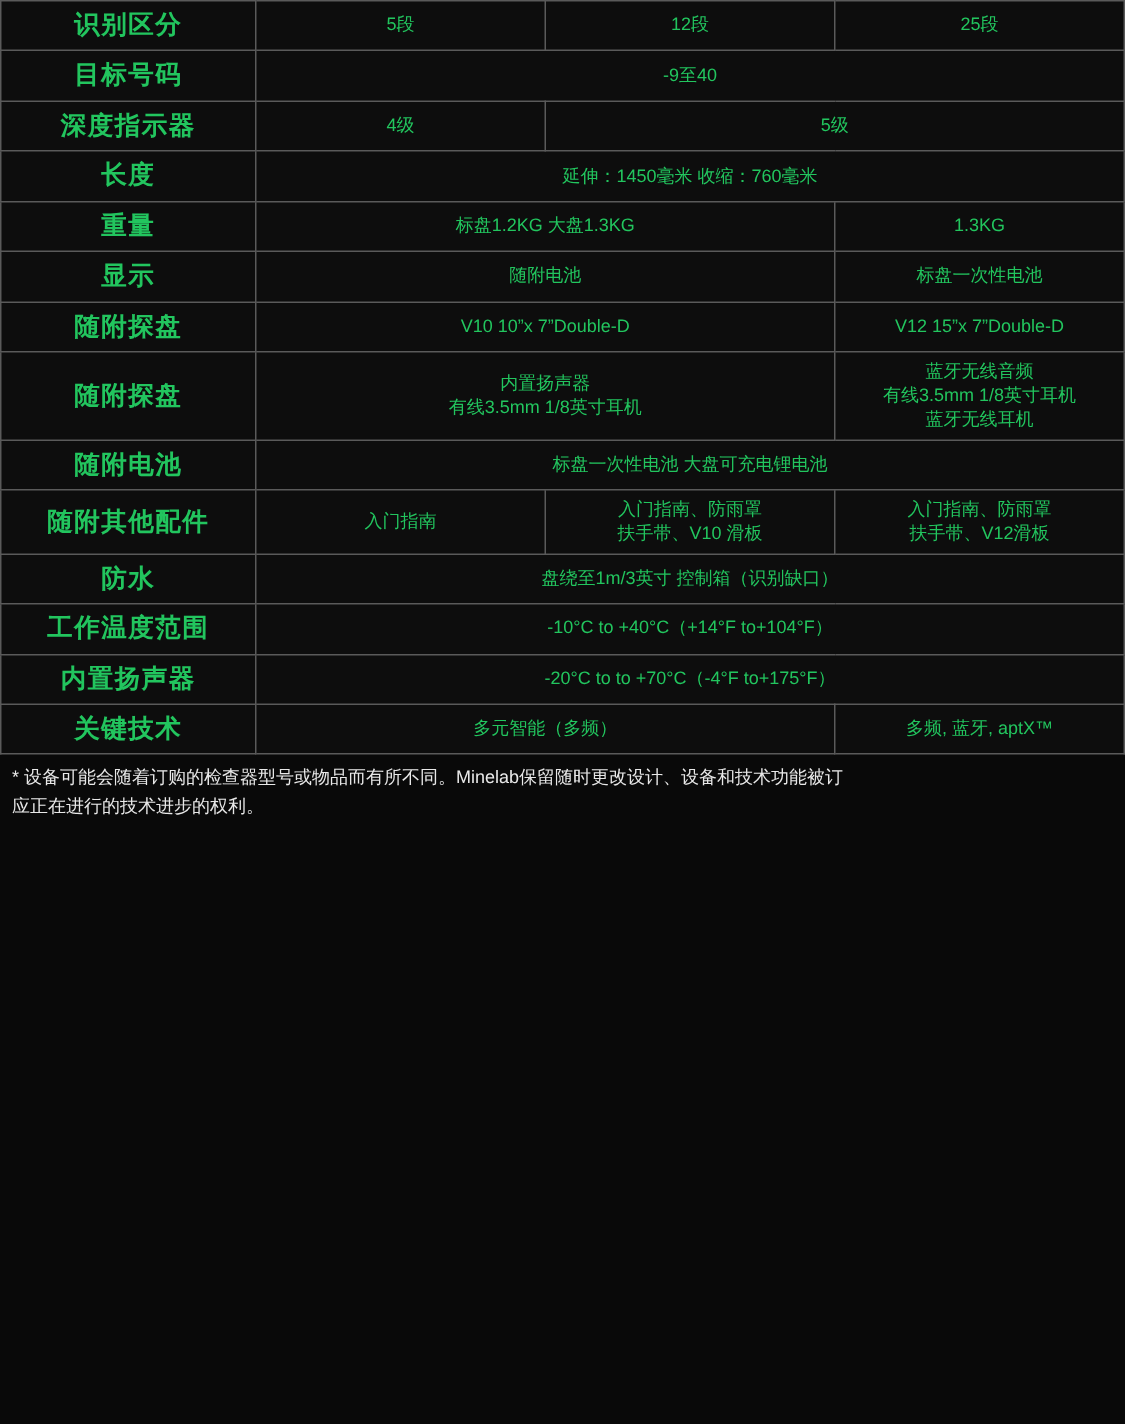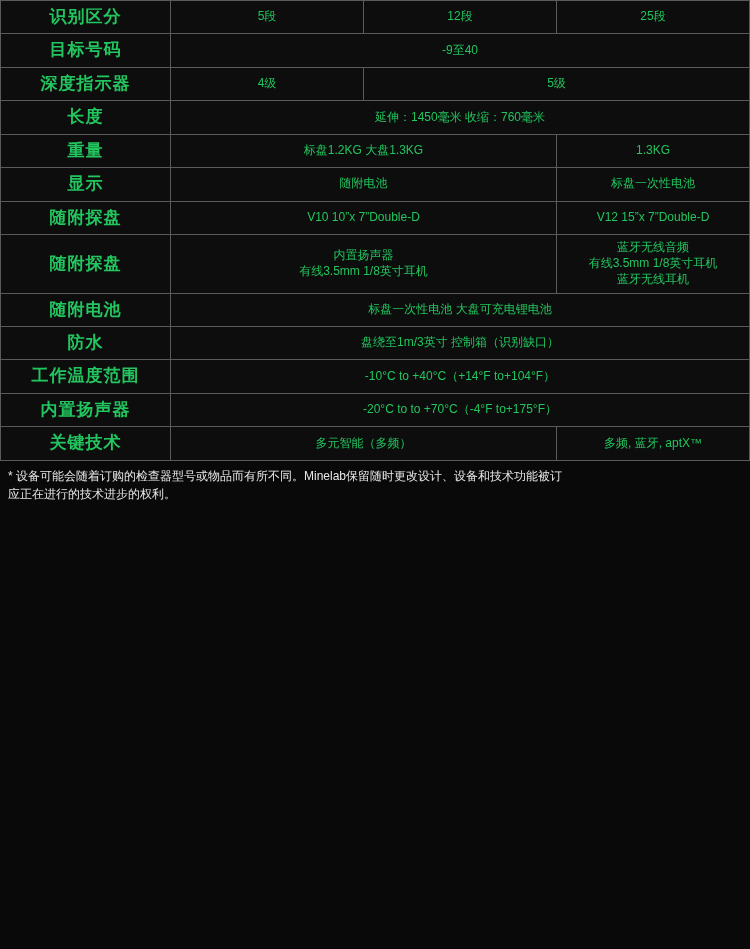--- a/index.html
+++ b/index.html
@@ -99,20 +99,32 @@
             <span class="line">蓝牙无线音频</span>
             <span class="line">有线3.5mm 1/8英寸耳机</span>
             <span class="line">蓝牙无线耳机</span>
           </td>
         </tr>
         <tr>
           <td class="label">随附电池</td>
           <td class="val" colspan="3">标盘一次性电池 大盘可充电锂电池</td>
         </tr>
         <tr>
+          <td class="label">随附其他配件</td>
+          <td class="val">入门指南</td>
+          <td class="val">
+            <span class="line">入门指南、防雨罩</span>
+            <span class="line">扶手带、V10 滑板</span>
+          </td>
+          <td class="val">
+            <span class="line">入门指南、防雨罩</span>
+            <span class="line">扶手带、V12滑板</span>
+          </td>
+        </tr>
+        <tr>
           <td class="label">防水</td>
           <td class="val" colspan="3">盘绕至1m/3英寸  控制箱（识别缺口）</td>
         </tr>
         <tr>
           <td class="label">工作温度范围</td>
           <td class="val" colspan="3">-10°C to +40°C（+14°F to+104°F）</td>
         </tr>
         <tr>
           <td class="label">内置扬声器</td>
           <td class="val" colspan="3">-20°C to to +70°C（-4°F to+175°F）</td>

